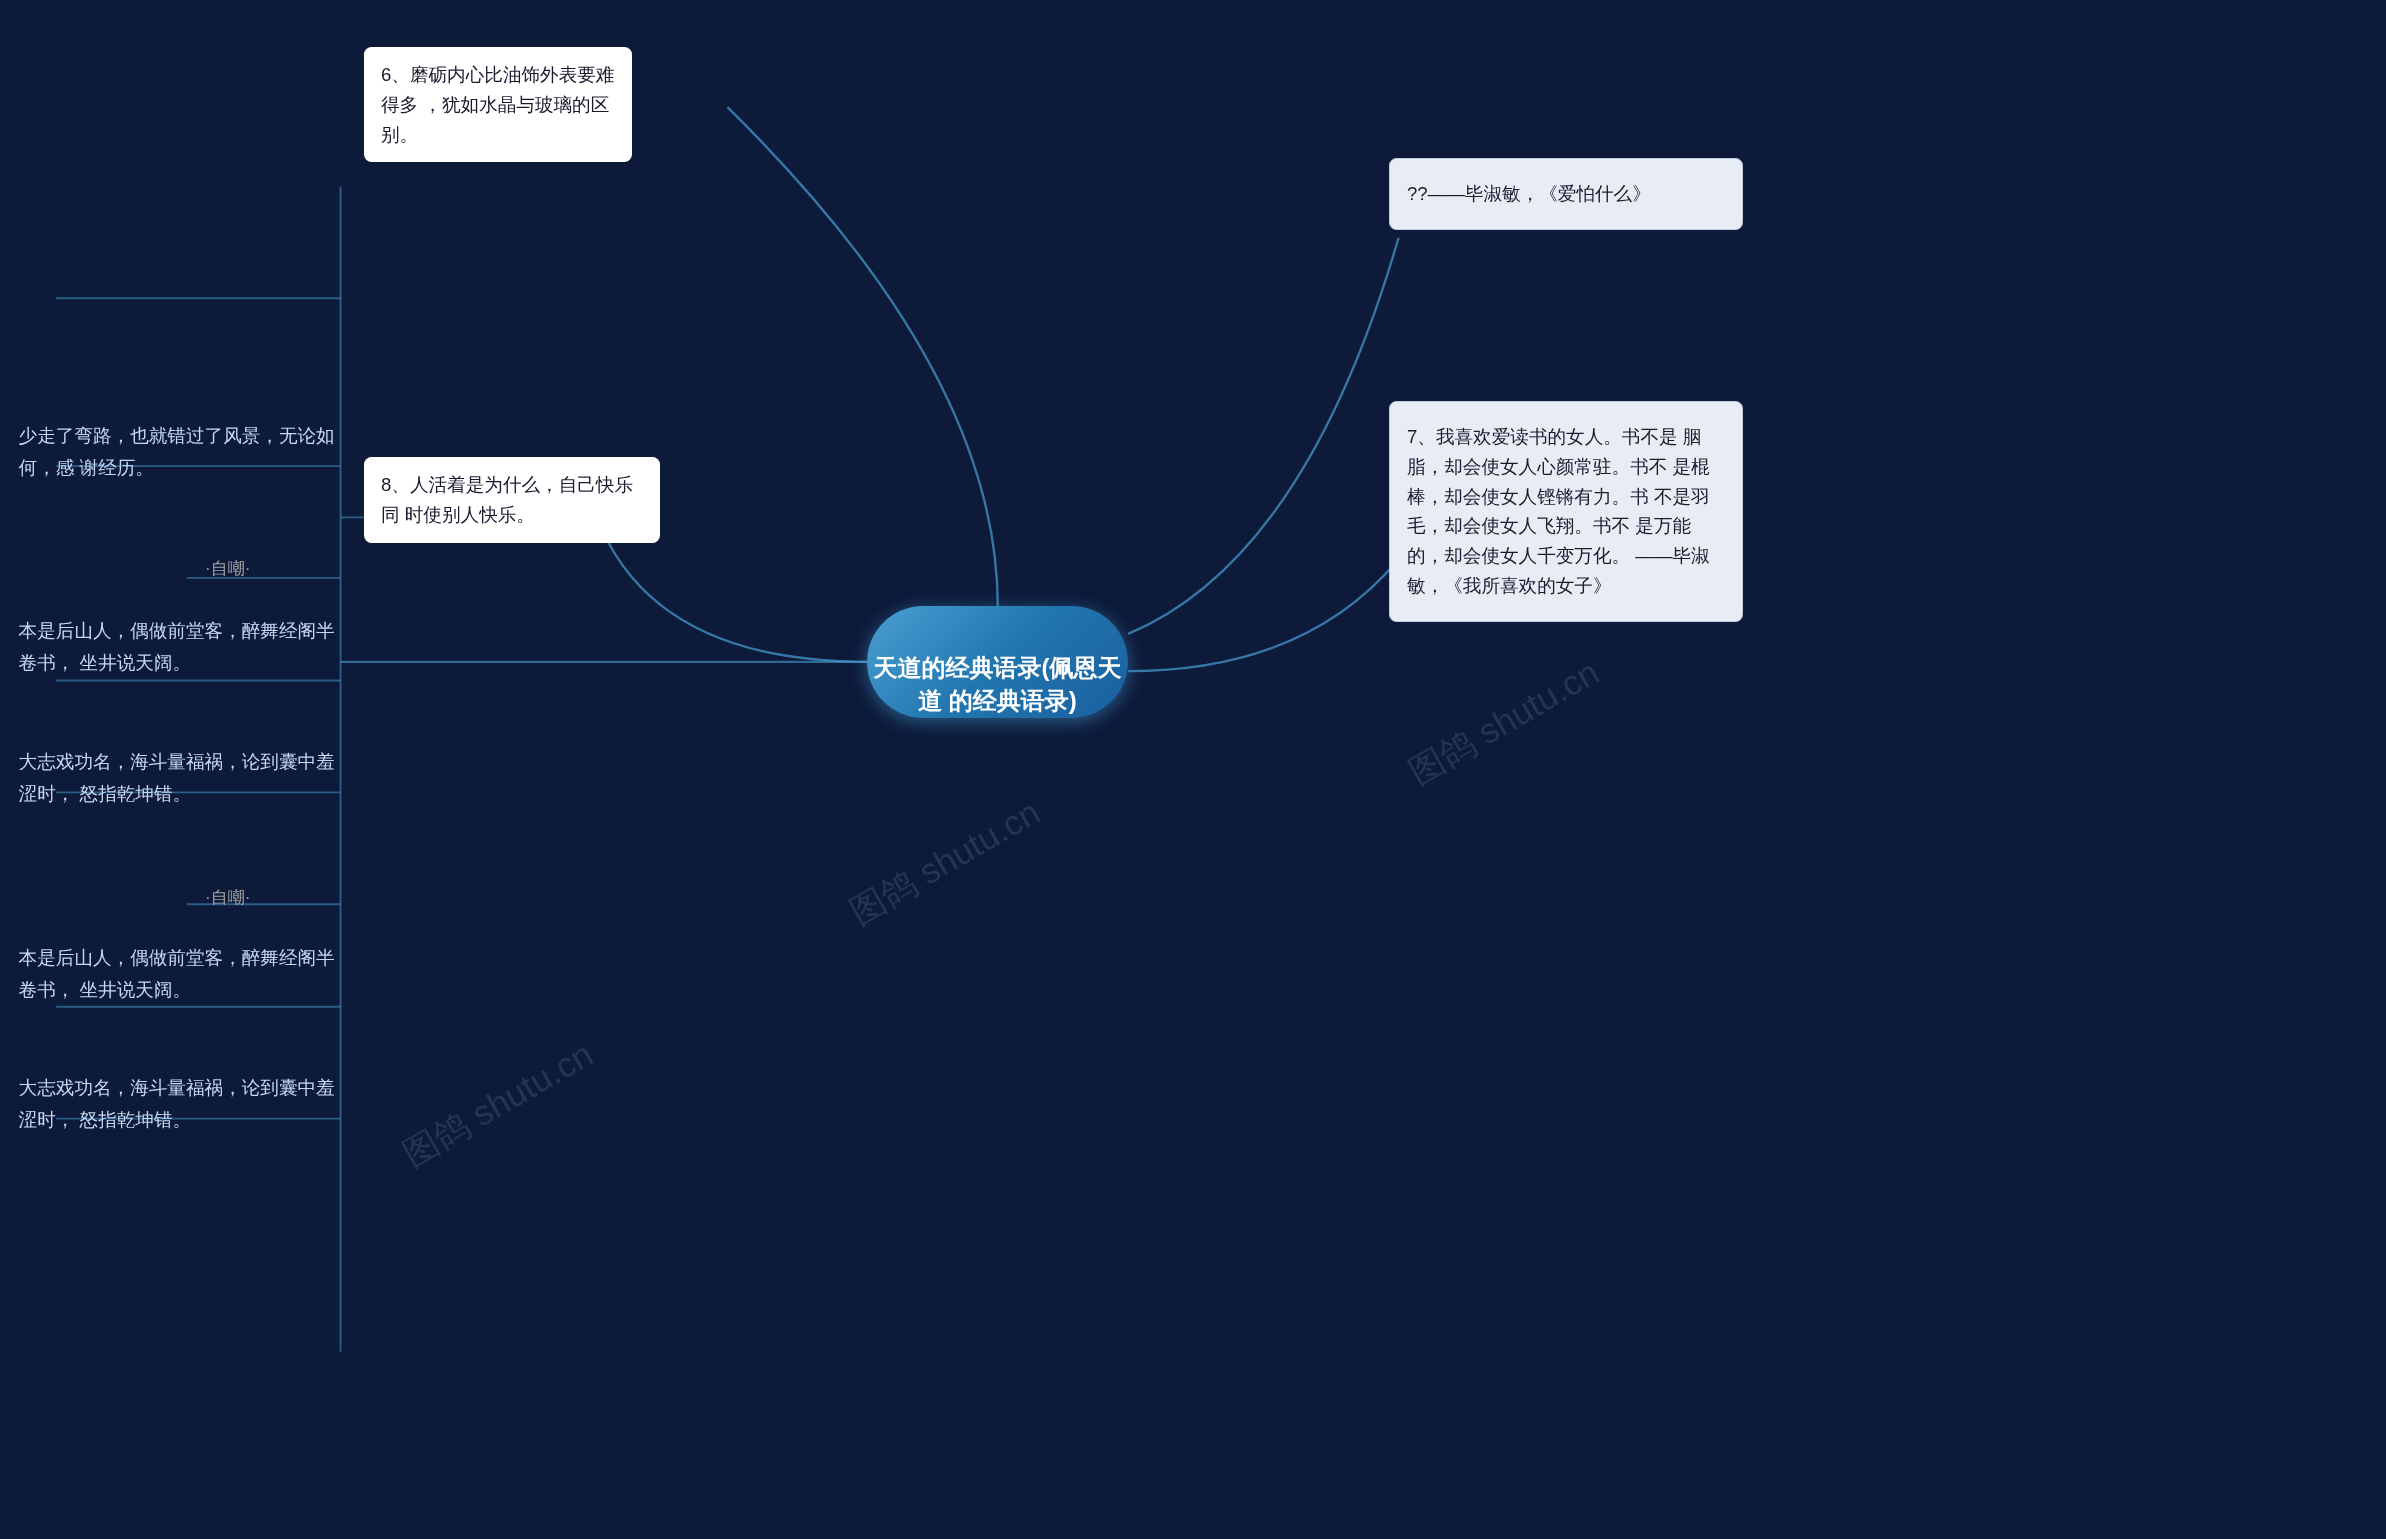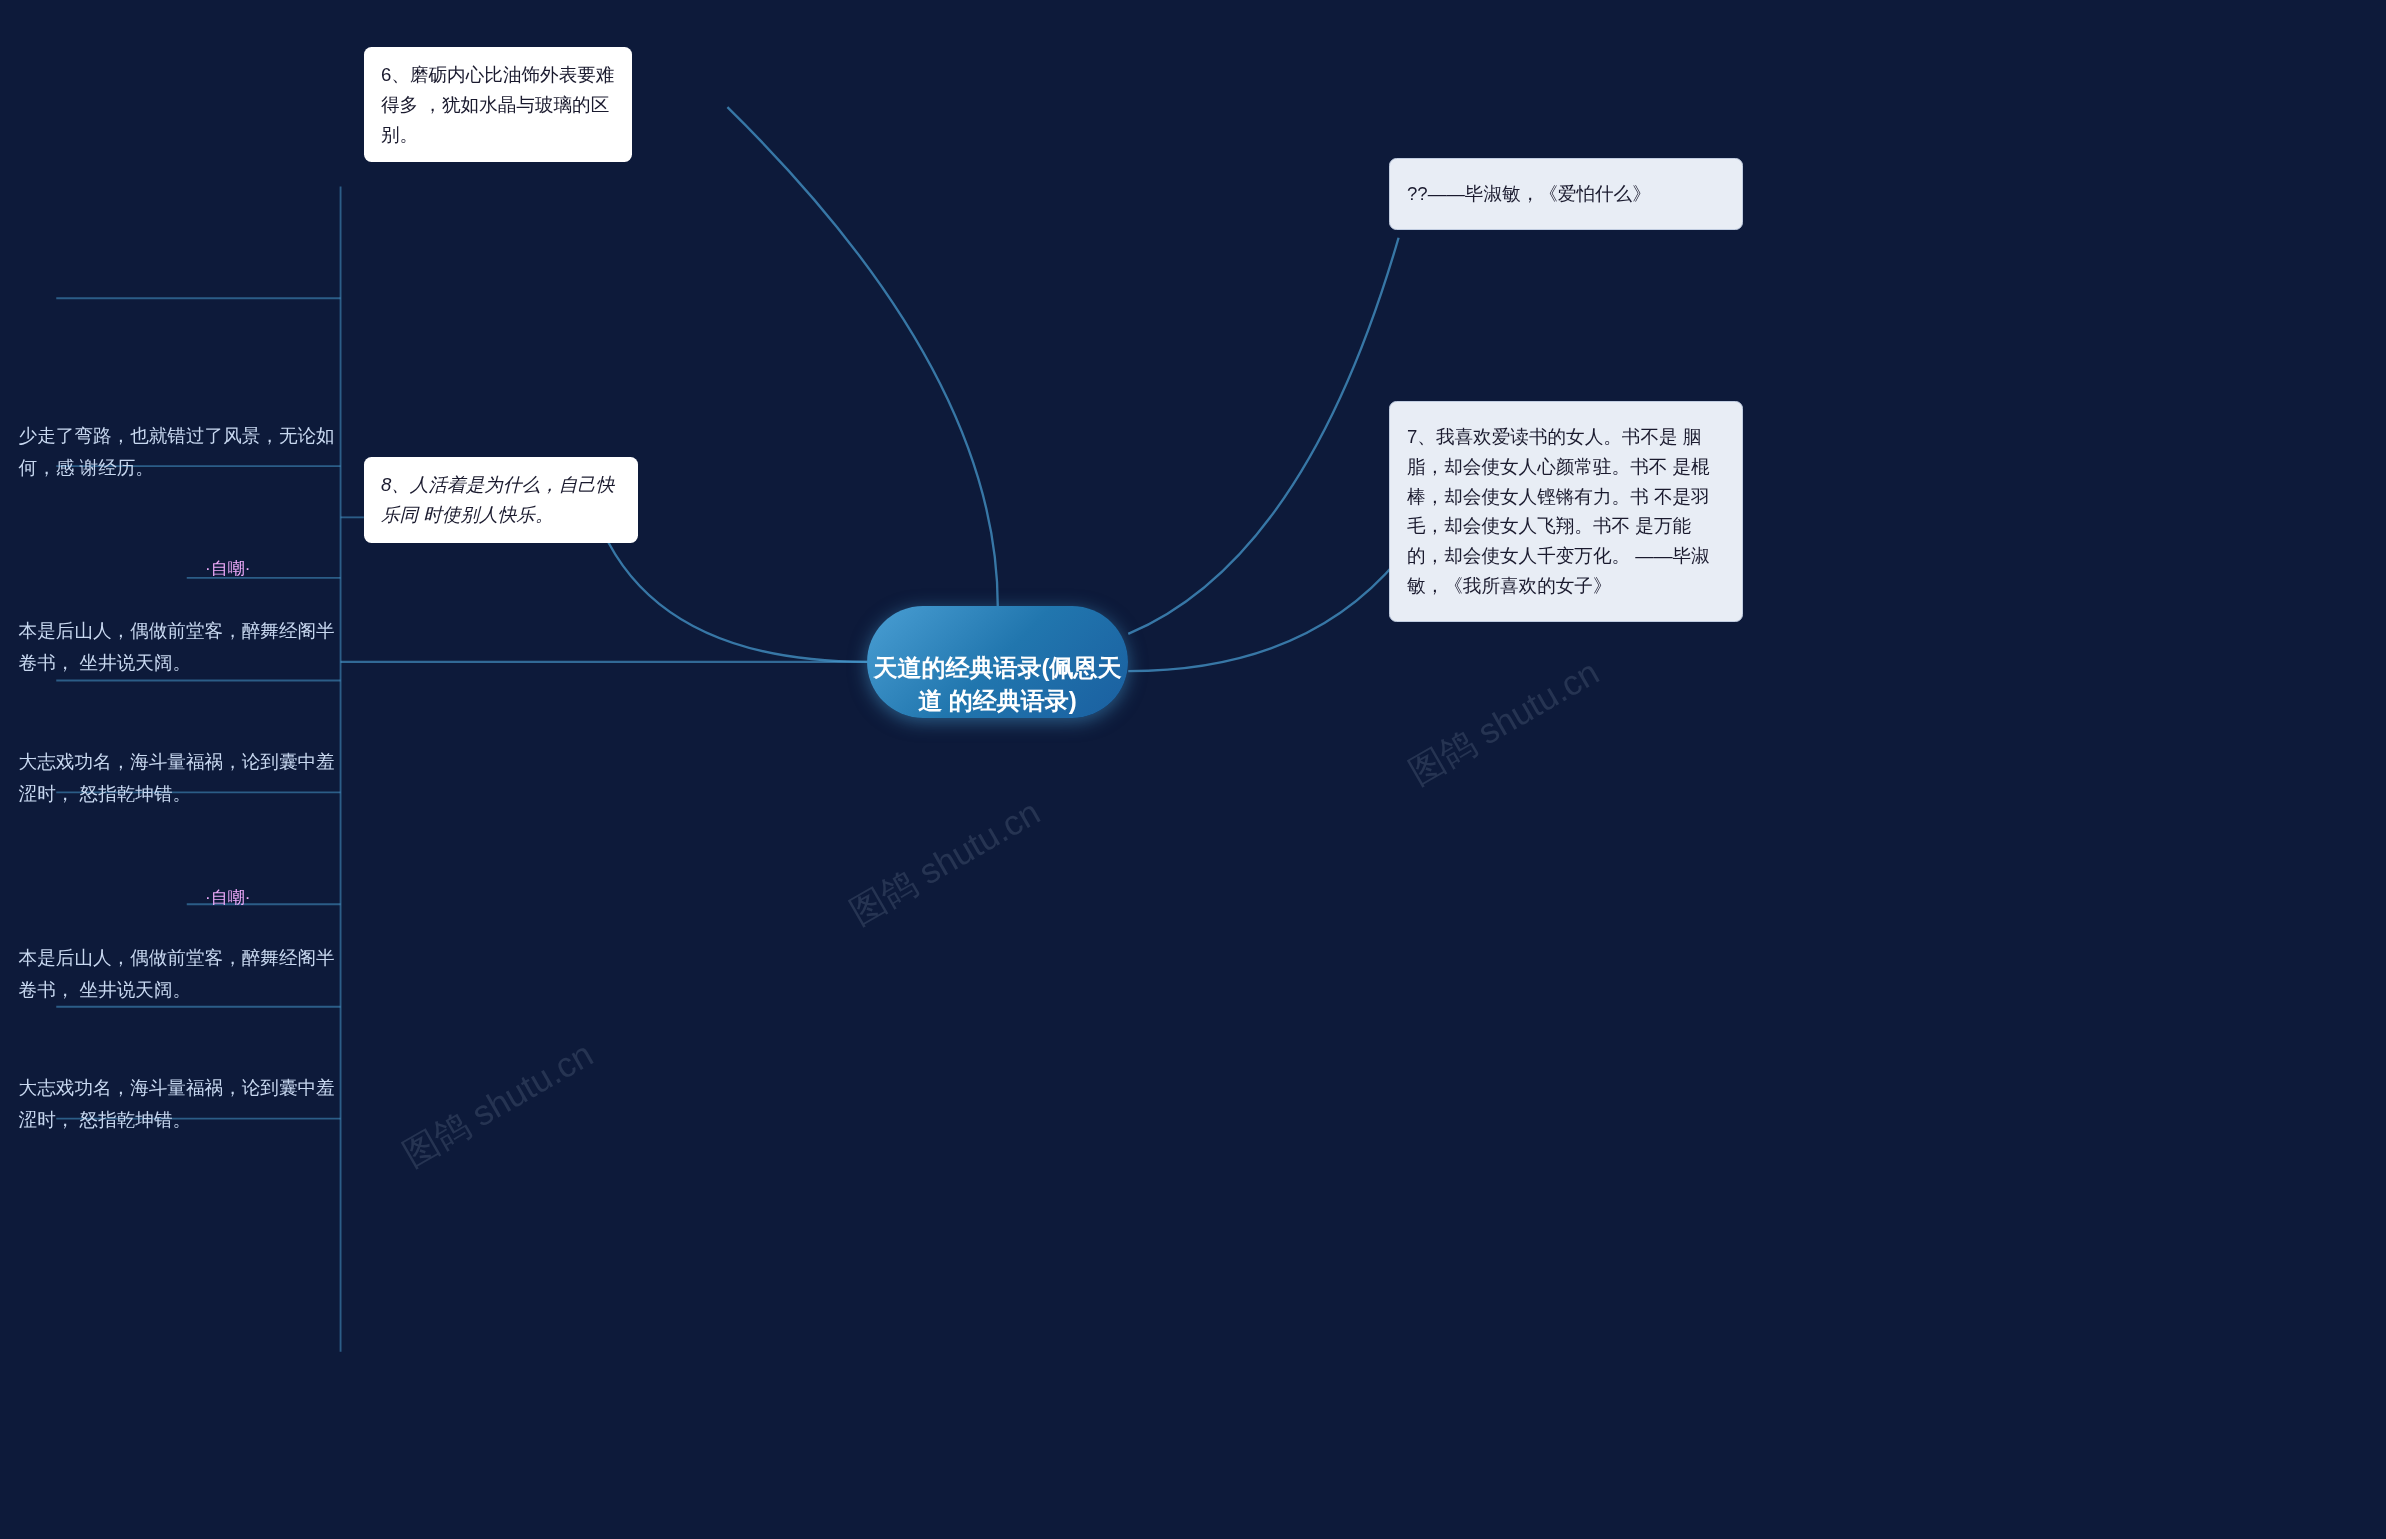--- a/index.html
+++ b/index.html
@@ -70,21 +70,21 @@
       color: #1a1a2e;
       font-size: 18.6px;
       line-height: 1.6;
       z-index: 10;
       max-width: 354px;
     }
 
     
     .small-label {
       position: absolute;
-      color: #f0abfc;
+      color: #a3a3a3;
       font-size: 17px;
       z-index: 10;
     }
 
     
     .connectors {
       position: absolute;
       top: 0;
       left: 0;
       width: 2387px;
@@ -135,21 +135,21 @@
   <div class="center-node">
     <span>天道的经典语录(佩恩天道
 的经典语录)</span>
   </div>
 
   <div class="rect-node" style="left:364px; top:47px; width:268px;">
     <span>6、磨砺内心比油饰外表要难得多
 ，犹如水晶与玻璃的区别。</span>
   </div>
 
-  <div class="rect-node" style="left:364px; top:457px; width:274px;font-style:italic;">
+  <div class="rect-node" style="left:364px; top:457px; width:296px;">
     <span>8、人活着是为什么，自己快乐同
 时使别人快乐。</span>
   </div>
 
 
   <div class="left-text-node" style="left:18.6px; top:420px;">
     <span>少走了弯路，也就错过了风景，无论如何，感
 谢经历。</span>
   </div>
 

